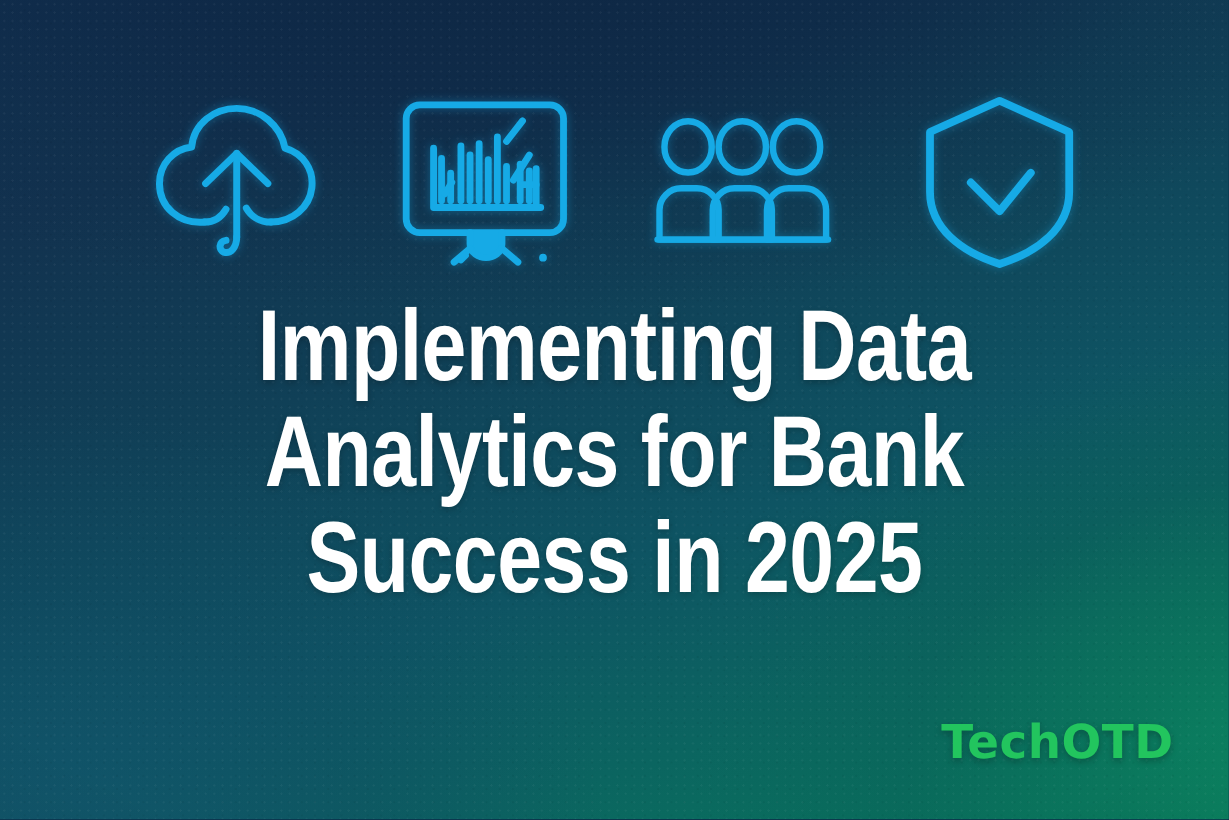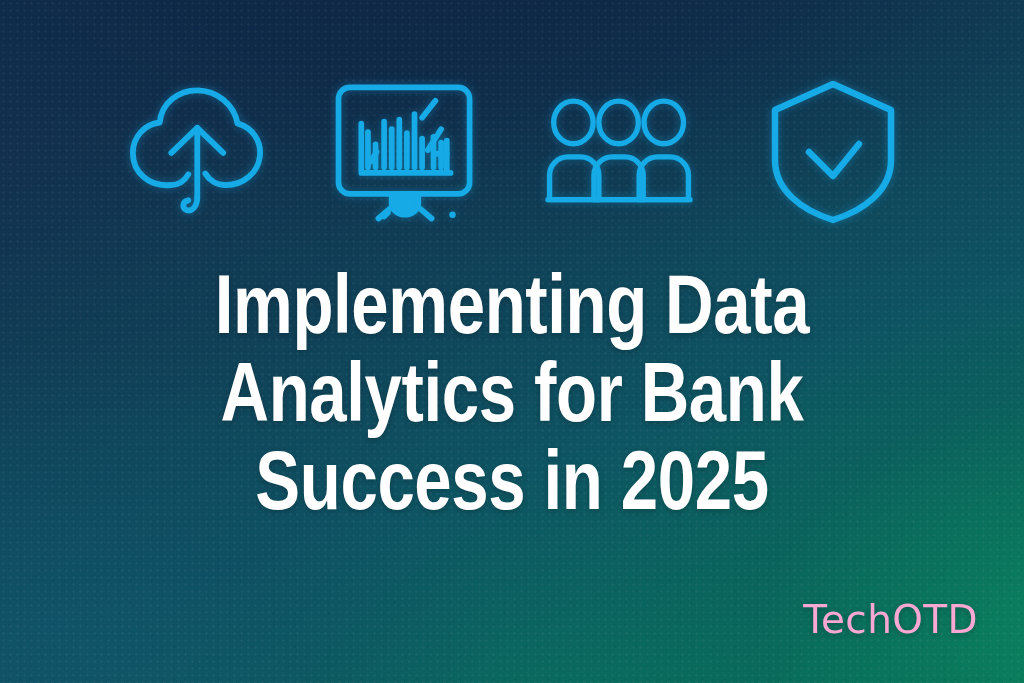--- a/index.html
+++ b/index.html
@@ -100,21 +100,21 @@
     display: flex;
     align-items: center;
     justify-content: center;
   }
   .icon-cell svg {
     display: block;
     filter: drop-shadow(0 0 4px rgba(22,170,230,0.40));
   }
 
   .title-block {
-    margin-top: 32px;
+    margin-top: 16px;
     text-align: center;
     padding: 0 40px;
   }
   .title-line {
     font-family: "Liberation Sans Narrow", "Liberation Sans", sans-serif;
     font-weight: 700;
     font-size: 84px;
     line-height: 88px;
     letter-spacing: -0.5px;
     color: #ffffff;
@@ -124,25 +124,25 @@
     text-shadow: 0 2px 7px rgba(0,0,0,0.22);
   }
 
   .brand-wrap {
     position: absolute;
     right: 46px;
     bottom: 44px;
   }
   .brand {
     font-family: "DejaVu Sans", sans-serif;
-    font-weight: 400;
+    font-weight: 700;
     font-size: 39px;
     line-height: 1;
     letter-spacing: 0.4px;
-    color: #f9a8d4;
+    color: #22c55e;
     text-shadow: 0 2px 6px rgba(0,0,0,0.25);
   }
 </style>
 </head>
 <body>
 
 <div id="poster">
 
   <div class="bg-base"></div>
   <div class="bg-glow-navy"></div>

